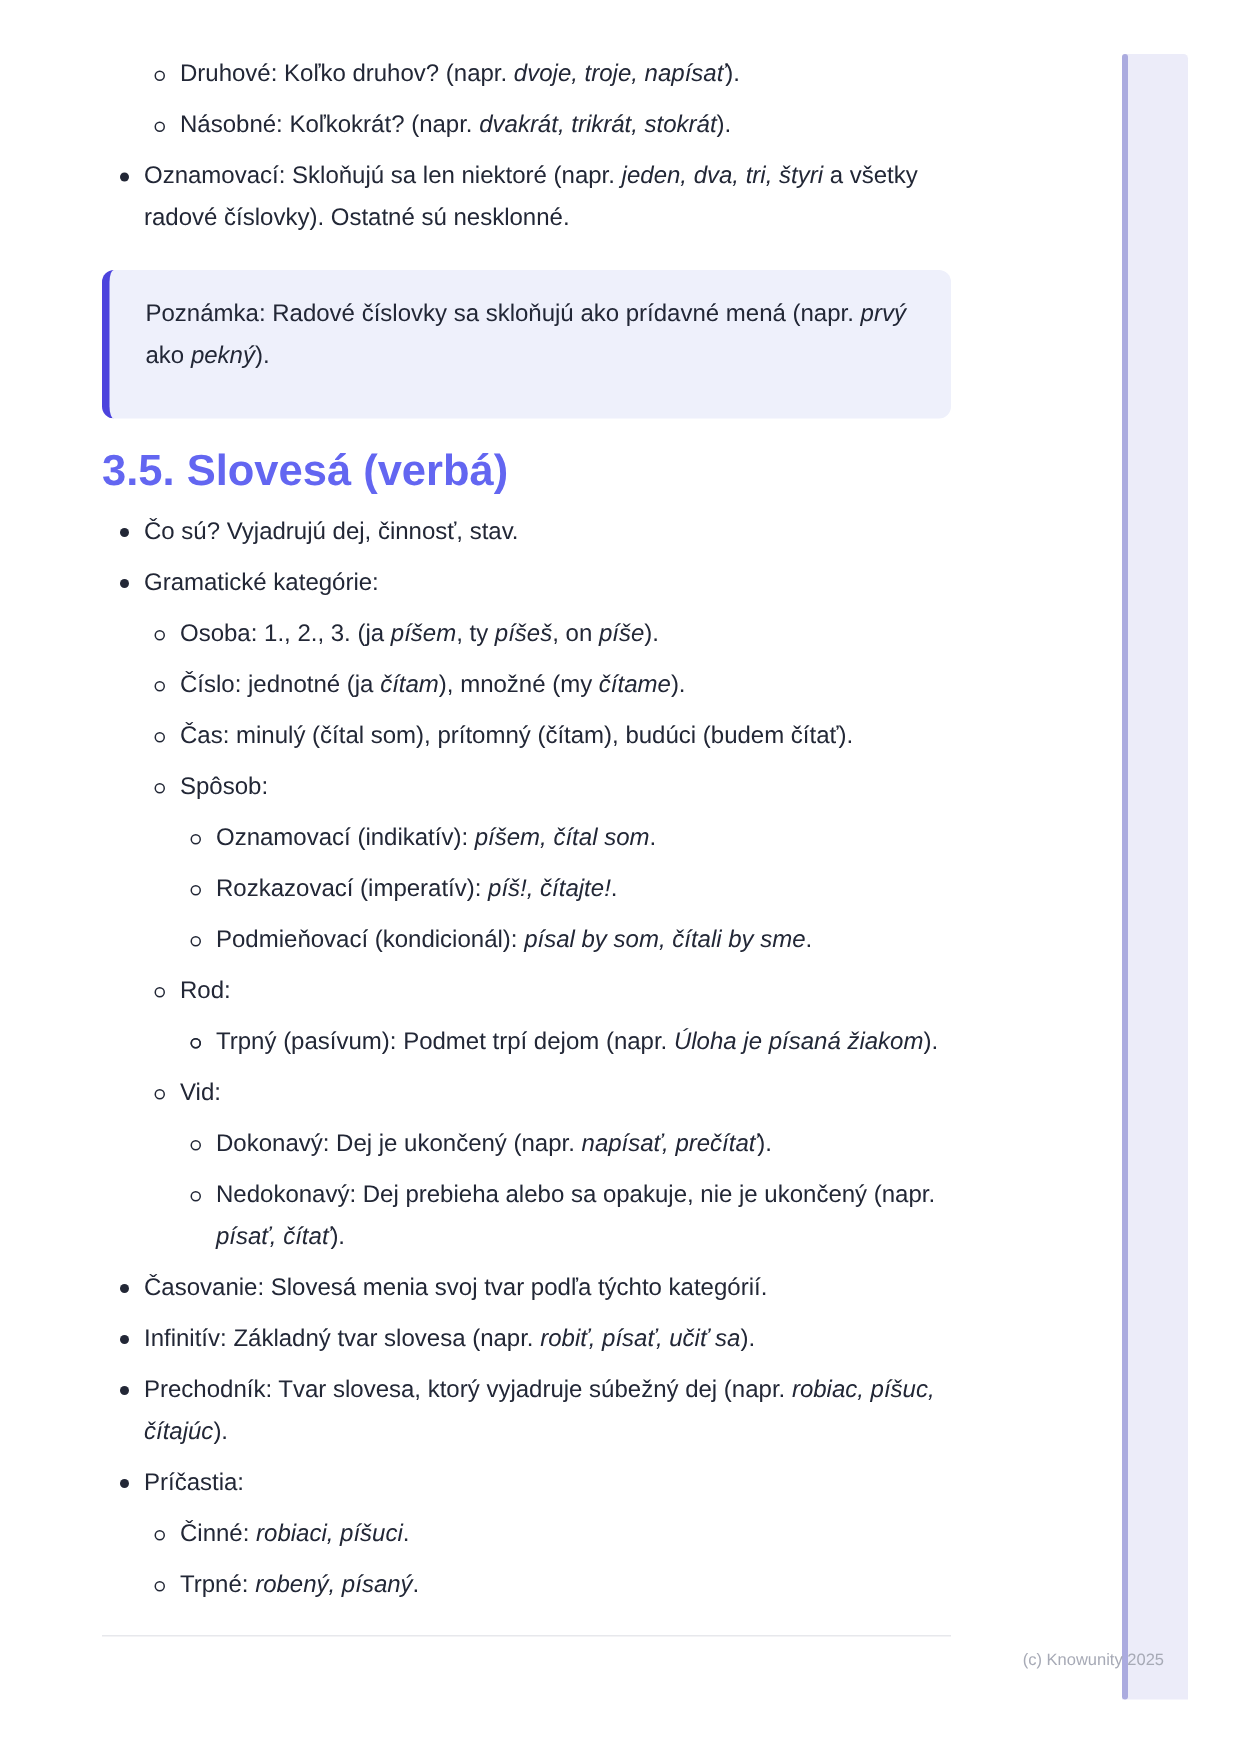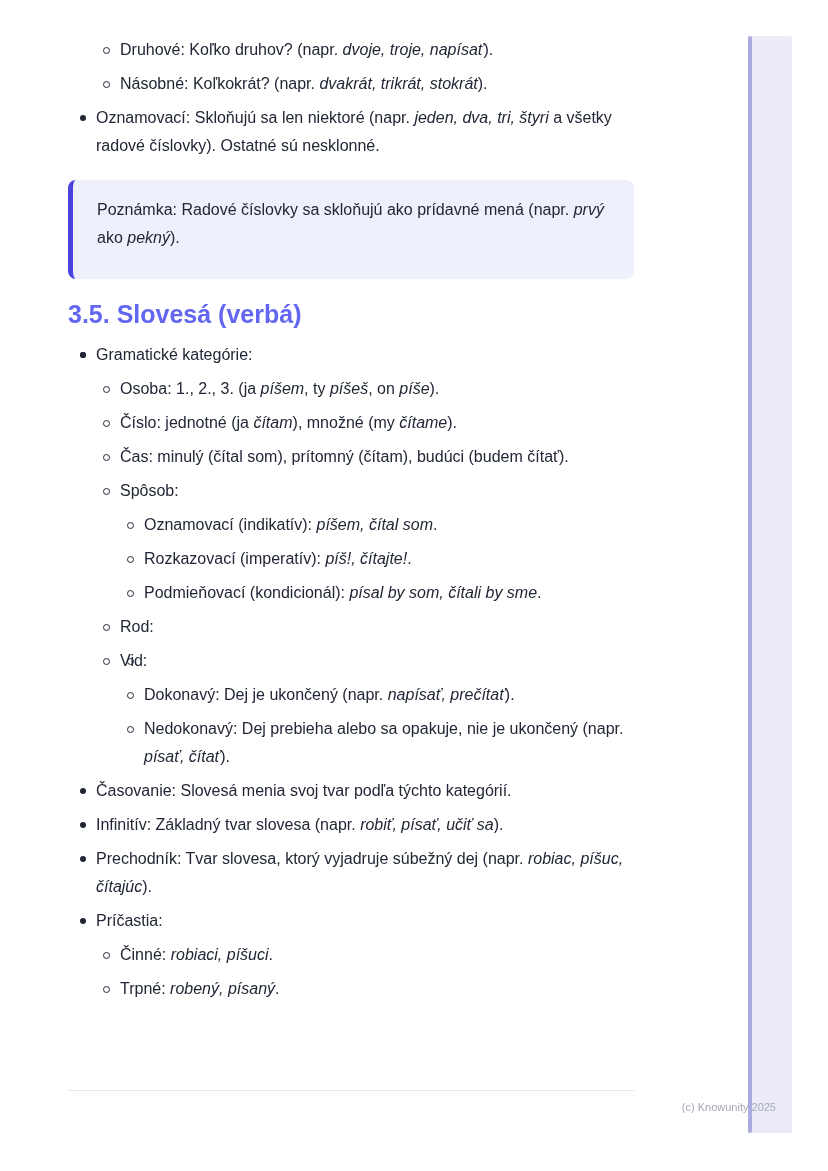--- a/index.html
+++ b/index.html
@@ -50,21 +50,21 @@
   .li i, .note i{ font-style:italic; }
   .note{
     background:var(--note-bg);
     border-left:5px solid var(--note-border);
     border-radius:8px;
     padding:16px 24px 27px 24px;
     margin:20px 0 18px 0;
   }
   h2.section-heading{
     color:var(--accent);
-    font-size:25px;
+    font-size:29px;
     line-height:30px;
     font-weight:700;
     margin:20px 0 12px 0;
   }
   .divider{
     position:absolute;
     left:68px; top:1090px;
     width:566px; height:1px;
     background:var(--divider);
   }
@@ -93,31 +93,32 @@
 </style>
 </head>
 <body>
 
 <div class="doc">
     <div class="li l2"><span class="marker hollow"></span><span><b>Druhové:</b><span> Koľko druhov? (napr. </span><i>dvoje, troje, napísať</i><span>).</span></span></div>
     <div class="li l2"><span class="marker hollow"></span><span><b>Násobné:</b><span> Koľkokrát? (napr. </span><i>dvakrát, trikrát, stokrát</i><span>).</span></span></div>
     <div class="li l1"><span class="marker"></span><span><b>Oznamovací:</b><span> Skloňujú sa len niektoré (napr. </span><i>jeden, dva, tri, štyri</i><span> a všetky radové číslovky). Ostatné sú nesklonné.</span></span></div>
     <div class="note"><b>Poznámka:</b><span> Radové číslovky sa skloňujú ako prídavné mená (napr. </span><i>prvý</i><span> ako </span><i>pekný</i><span>).</span></div>
     <h2 class="section-heading">3.5. Slovesá (verbá)</h2>
-    <div class="li l1"><span class="marker"></span></div>
+    <div class="li l1"><span class="marker"></span><span><b>Čo sú?</b><span> Vyjadrujú dej, činnosť, stav.</span></span></div>
     <div class="li l1"><span class="marker"></span><span><b>Gramatické kategórie:</b></span></div>
     <div class="li l2"><span class="marker hollow"></span><span><b>Osoba:</b><span> 1., 2., 3. (ja </span><i>píšem</i><span>, ty </span><i>píšeš</i><span>, on </span><i>píše</i><span>).</span></span></div>
     <div class="li l2"><span class="marker hollow"></span><span><b>Číslo:</b><span> jednotné (ja </span><i>čítam</i><span>), množné (my </span><i>čítame</i><span>).</span></span></div>
     <div class="li l2"><span class="marker hollow"></span><span><b>Čas:</b><span> minulý (čítal som), prítomný (čítam), budúci (budem čítať).</span></span></div>
     <div class="li l2"><span class="marker hollow"></span><span><b>Spôsob:</b></span></div>
     <div class="li l3"><span class="marker hollow"></span><span><span>Oznamovací (indikatív): </span><i>píšem, čítal som</i><span>.</span></span></div>
     <div class="li l3"><span class="marker hollow"></span><span><span>Rozkazovací (imperatív): </span><i>píš!, čítajte!</i><span>.</span></span></div>
     <div class="li l3"><span class="marker hollow"></span><span><span>Podmieňovací (kondicionál): </span><i>písal by som, čítali by sme</i><span>.</span></span></div>
     <div class="li l2"><span class="marker hollow"></span><span><b>Rod:</b></span></div>
     <div class="li l3"><span class="marker hollow"></span></div>
+    <div class="li l3"><span class="marker hollow"></span><span><span>Trpný (pasívum): Podmet trpí dejom (napr. </span><i>Úloha je písaná žiakom</i><span>).</span></span></div>
     <div class="li l2"><span class="marker hollow"></span><span><b>Vid:</b></span></div>
     <div class="li l3"><span class="marker hollow"></span><span><span>Dokonavý: Dej je ukončený (napr. </span><i>napísať, prečítať</i><span>).</span></span></div>
     <div class="li l3"><span class="marker hollow"></span><span><span>Nedokonavý: Dej prebieha alebo sa opakuje, nie je ukončený (napr. </span><i>písať, čítať</i><span>).</span></span></div>
     <div class="li l1"><span class="marker"></span><span><b>Časovanie:</b><span> Slovesá menia svoj tvar podľa týchto kategórií.</span></span></div>
     <div class="li l1"><span class="marker"></span><span><b>Infinitív:</b><span> Základný tvar slovesa (napr. </span><i>robiť, písať, učiť sa</i><span>).</span></span></div>
     <div class="li l1"><span class="marker"></span><span><b>Prechodník:</b><span> Tvar slovesa, ktorý vyjadruje súbežný dej (napr. </span><i>robiac, píšuc, čítajúc</i><span>).</span></span></div>
     <div class="li l1"><span class="marker"></span><span><b>Príčastia:</b></span></div>
     <div class="li l2"><span class="marker hollow"></span><span><span>Činné: </span><i>robiaci, píšuci</i><span>.</span></span></div>
     <div class="li l2"><span class="marker hollow"></span><span><span>Trpné: </span><i>robený, písaný</i><span>.</span></span></div>
   </div>

